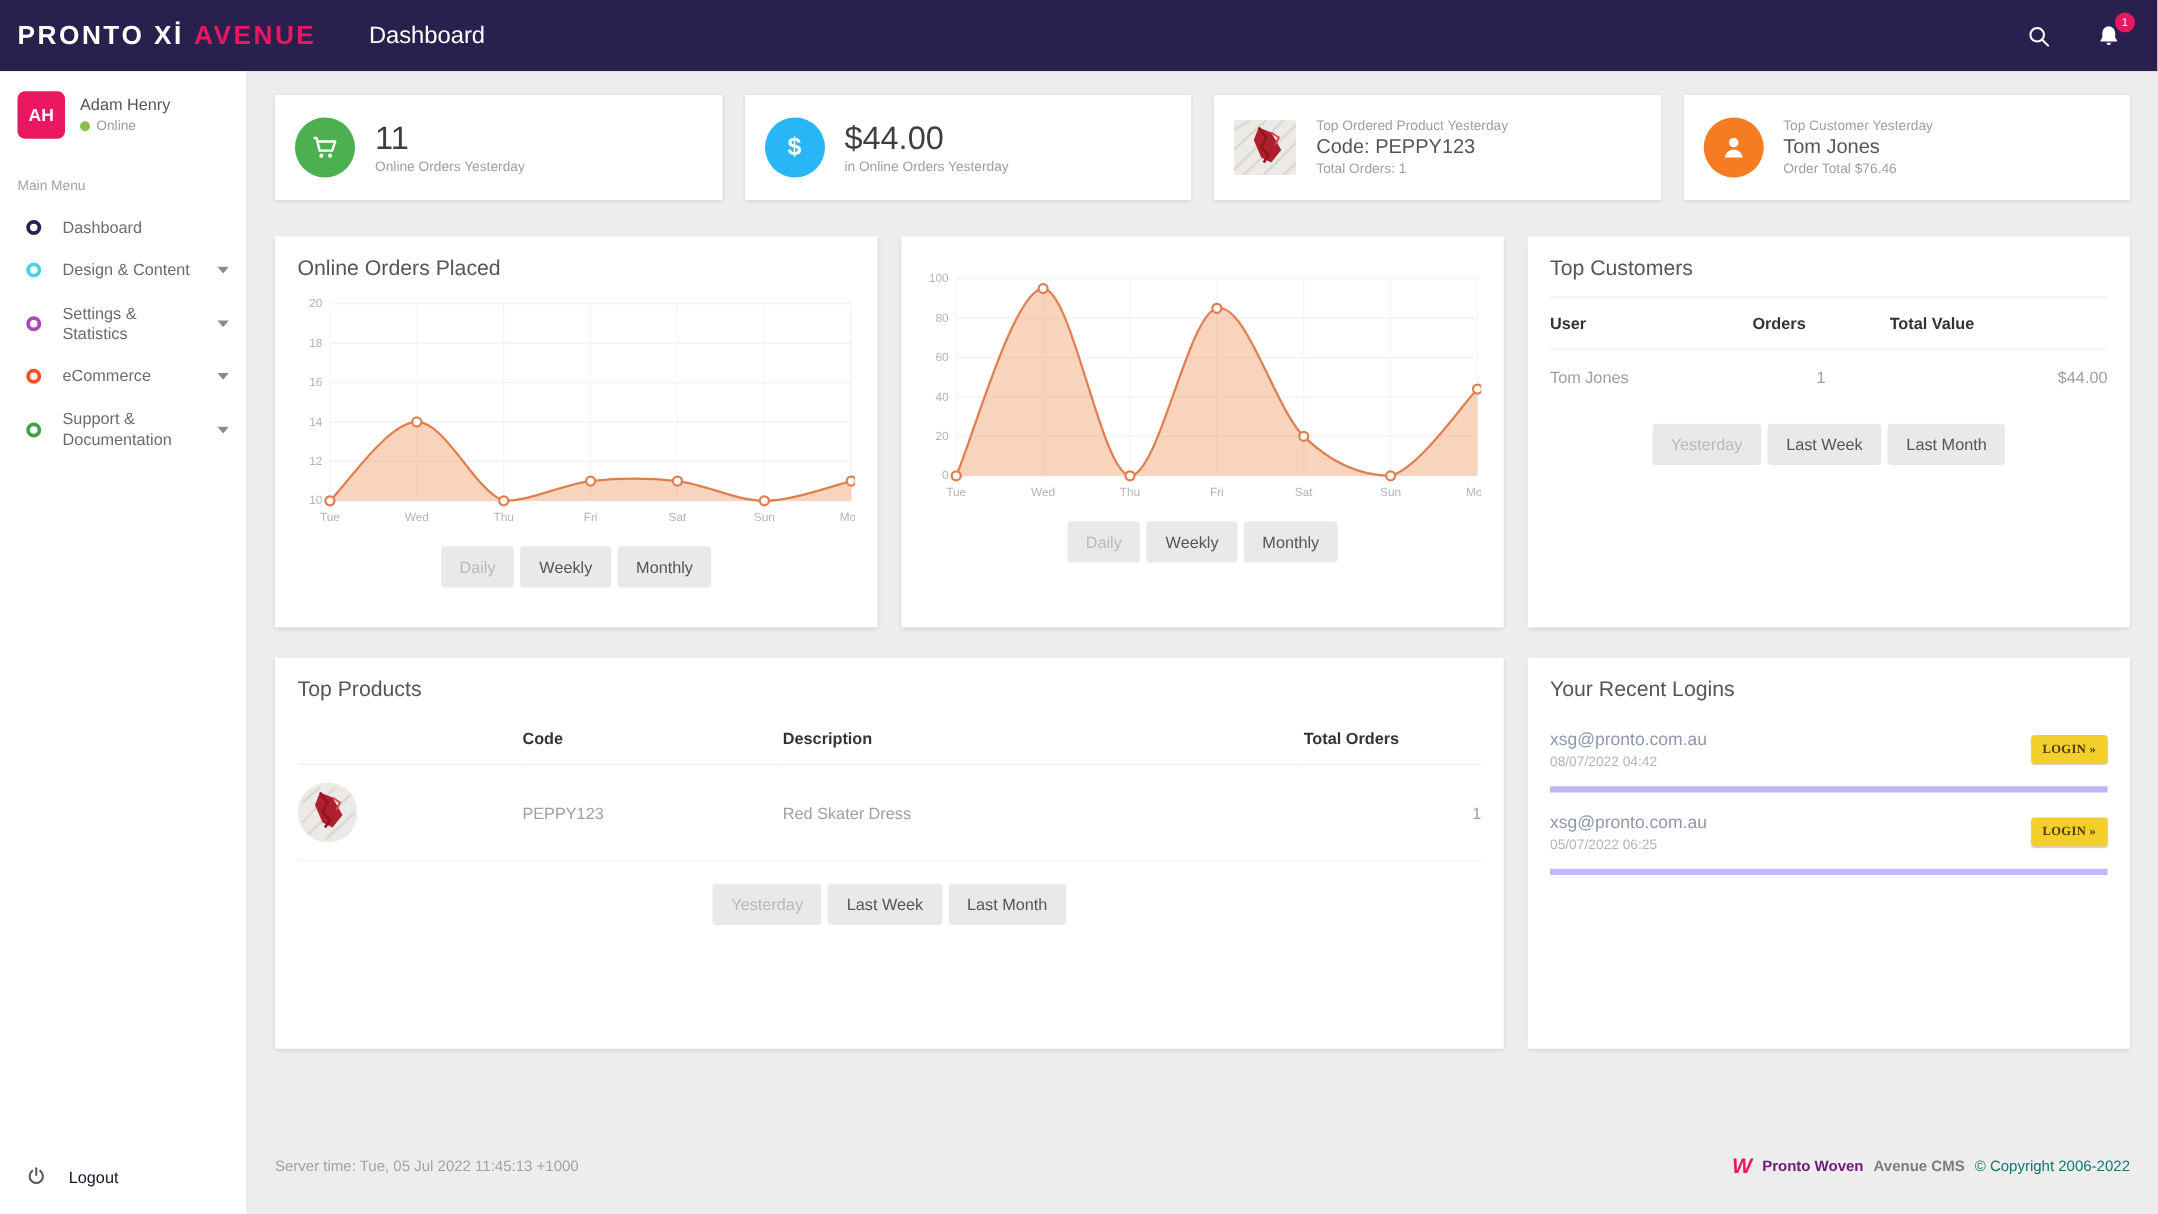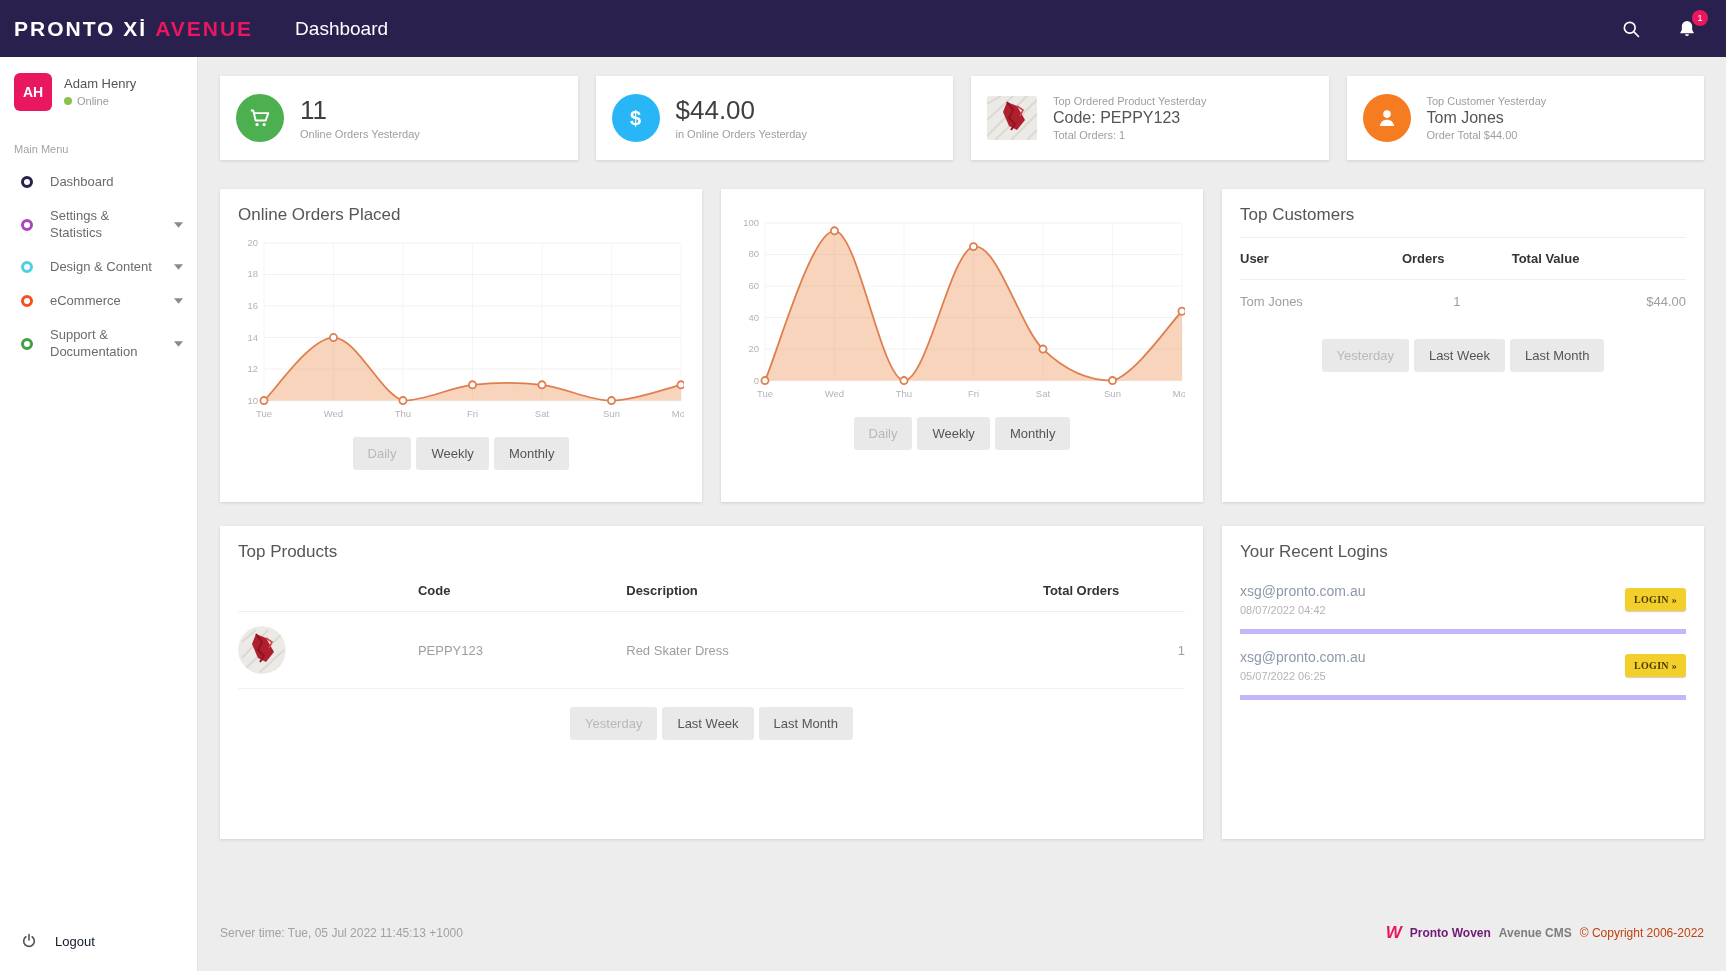--- a/index.html
+++ b/index.html
@@ -89,21 +89,21 @@
   .login-btn { background:#f3cf2c; color:#4a3b00; border:none; border-radius:3px; font-size:10px; font-weight:700; padding:6px 9px; cursor:pointer; letter-spacing:.3px; box-shadow:0 1px 1px rgba(0,0,0,.2); font-family:Liberation Serif, serif; }
   .rl-title { margin-bottom:6px; }
 
   
   .footer { margin-top:auto; display:flex; align-items:center; justify-content:space-between; padding:14px 0 0; height:90px; }
   .server-time { font-size:12px; color:#a2a2a2; }
   .footer-right { display:flex; align-items:center; gap:8px; }
   .w-mark { color:#e8175f; font-weight:700; font-size:17px; font-style:italic; }
   .woven { font-size:12px; font-weight:700; color:#701a75; }
   .avenue-cms { font-size:12px; font-weight:700; color:#7d7d7d; }
-  .copyright { font-size:12px; color:#c2410c; }
+  .copyright { font-size:12px; color:#0f766e; }
 </style>
 </head>
 <body>
 
 <div class="app">
 
   <div class="navbar">
     <div class="brand">
       <span class="brand-primary">PRONTO Xİ</span>
       <span class="brand-accent">AVENUE</span>
@@ -139,29 +139,29 @@
           </div>
         </div>
       </div>
       <div class="menu-label">Main Menu</div>
 
       <div class="menu-item">
         <span class="ring c0"></span>
         <span class="menu-text">Dashboard</span>
       </div>
       <div class="menu-item">
-        <span class="ring c1"></span>
-        <span class="menu-text">Settings &amp; Statistics</span>
+        <span class="ring c2"></span>
+        <span class="menu-text">Design &amp; Content</span>
         <svg class="caret" width="9" height="6" viewBox="0 0 10 6">
             <path d="M0 0h10L5 6z" fill="#8a8a8a"></path>
           </svg>
       </div>
       <div class="menu-item">
-        <span class="ring c2"></span>
-        <span class="menu-text">Design &amp; Content</span>
+        <span class="ring c1"></span>
+        <span class="menu-text">Settings &amp; Statistics</span>
         <svg class="caret" width="9" height="6" viewBox="0 0 10 6">
             <path d="M0 0h10L5 6z" fill="#8a8a8a"></path>
           </svg>
       </div>
       <div class="menu-item">
         <span class="ring c3"></span>
         <span class="menu-text">eCommerce</span>
         <svg class="caret" width="9" height="6" viewBox="0 0 10 6">
             <path d="M0 0h10L5 6z" fill="#8a8a8a"></path>
           </svg>
@@ -230,21 +230,21 @@
         <div class="stat-card">
           <div class="icon-circle orange">
             <svg width="26" height="26" viewBox="0 0 24 24" fill="#fff">
               <circle cx="12" cy="8.4" r="3.5"></circle>
               <path d="M5.4 19.4c.6-3.8 3.4-5.7 6.6-5.7s6 1.9 6.6 5.7z"></path>
             </svg>
           </div>
           <div>
             <div class="stat-line1">Top Customer Yesterday</div>
             <div class="stat-line2">Tom Jones</div>
-            <div class="stat-line3">Order Total $44.00</div>
+            <div class="stat-line3">Order Total $76.46</div>
           </div>
         </div>
       </div>
 
       <div class="row2">
         <div class="panel">
           <div class="panel-title">Online Orders Placed</div>
           <div class="chart-box">
               <svg viewBox="0 0 447 196" xmlns="http://www.w3.org/2000/svg">
                 <line x1="26" x2="444" y1="168" y2="168" stroke="#f1f1f1"></line>

